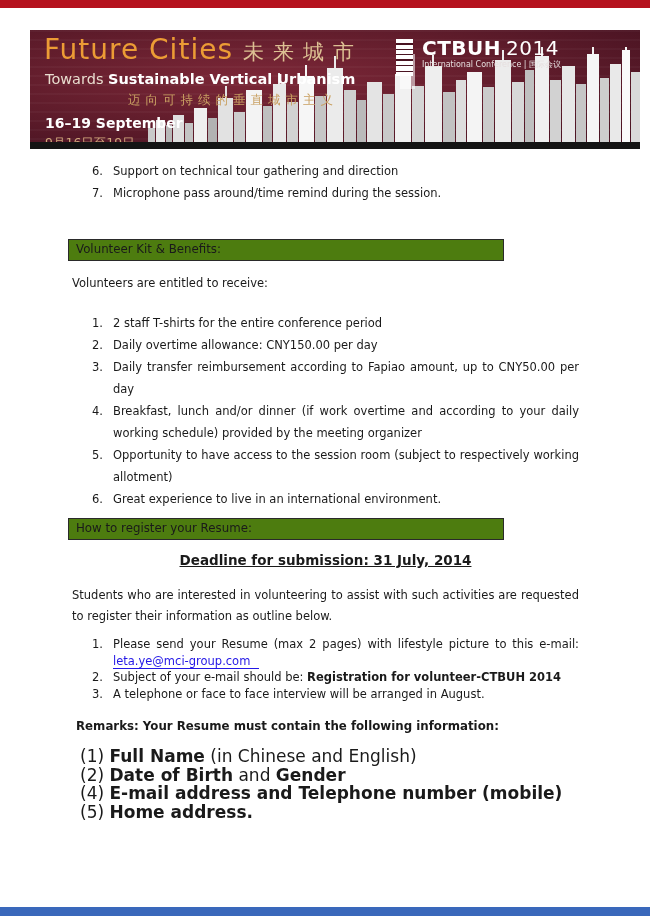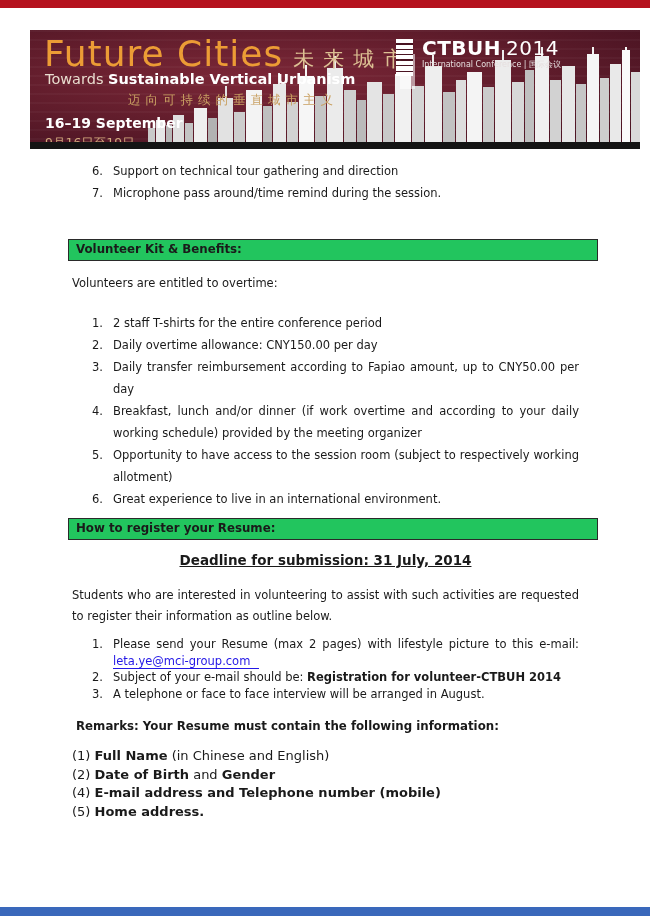--- a/index.html
+++ b/index.html
@@ -14,21 +14,21 @@
   
   .banner {
     position:absolute; left:30px; top:30px; width:610px; height:119px; overflow:hidden;
     background: radial-gradient(ellipse at 38% 40%, #7c2737 0%, #5f1c2b 52%, #431120 100%);
   }
   .banner-texture{ position:absolute; inset:0;
     background: repeating-linear-gradient(to bottom, rgba(255,255,255,0.03) 0 2px, rgba(0,0,0,0) 2px 9px); }
   .banner-black { position:absolute; bottom:0; left:0; width:100%; height:7px; background:#141414; }
   .skyline { position:absolute; bottom:7px; left:0; width:610px; height:95px; }
   .b-title { position:absolute; left:14px; top:3px; white-space:nowrap; }
-  .b-title .en { font-size:36px; color:#ec9c35; letter-spacing:1px; }
+  .b-title .en { font-size:28px; color:#ec9c35; letter-spacing:1px; }
   .b-title .cn { font-size:21px; color:#dcc093; letter-spacing:9px; margin-left:10px;font-family:Liberation Mono, monospace; }
   .b-sub { position:absolute; left:15px; top:41px; font-size:14.5px; color:#e9ddcf; white-space:nowrap; }
   .b-sub b { color:#fff; }
   .b-sub-cn { position:absolute; left:98px; top:62px; font-size:12.5px; color:#c9a062; letter-spacing:5px; white-space:nowrap; }
   .b-date-en { position:absolute; left:15px; top:85px; font-size:14px; font-weight:bold; color:#fff; }
   .b-date-cn { position:absolute; left:15px; top:105px; font-size:12.5px; color:#d2a87d; }
   .logo { position:absolute; left:366px; top:7px; display:flex; align-items:flex-start; }
   .logo-icon { width:17px; height:37px; margin-top:2px;
     background: repeating-linear-gradient(to bottom, #ffffff 0 4px, rgba(70,18,32,0.9) 4px 5.5px);
     box-shadow: 3px 14px 0 -1px rgba(255,255,255,0.55); }
@@ -38,22 +38,22 @@
   .logo-sub { font-size:8px; color:#e6dede; margin-top:0px; white-space:nowrap; }
 
   
   .li { display:flex; }
   .num { flex:0 0 21px; }
   .txt { flex:1; }
 
   .intro-list { position:absolute; left:92px; top:160px; width:487px; }
   .intro-list .li { line-height:22px; }
 
-  .box { position:absolute; left:68px; width:530px; height:22px; border:1.5px solid #2a2a2a;
-         font-weight:bold; line-height:19px; padding-left:7px; box-sizing:border-box; background:#22c55e; font-size:11.8px;}
+  .box { position:absolute; left:68px; width:436px; height:22px; border:1.5px solid #2a2a2a;
+         font-weight:normal; line-height:19px; padding-left:7px; box-sizing:border-box; background:#4d7c0f; font-size:11.8px;}
   .box1 { top:239px; }
   .box2 { top:518px; }
 
   .lead { position:absolute; left:72px; top:276px; }
 
   .benefits-list { position:absolute; left:92px; top:312px; width:487px; }
   .benefits-list .li { line-height:22px; }
   .benefits-list .txt { text-align:justify; }
 
   .deadline { position:absolute; left:72px; top:552px; width:507px; text-align:center;
@@ -64,21 +64,21 @@
   .steps-list { position:absolute; left:92px; top:636px; width:487px; }
   .steps-list .li { line-height:16.5px; }
   .steps-list .txt { text-align:justify; }
 
   .email-link { color:#2317e6; text-decoration:none; border-bottom:1.2px solid #2317e6;
                 padding-right:9px; cursor:pointer; }
 
   .remarks-header { position:absolute; left:76px; top:719px; font-weight:bold; font-size:11.8px; }
 
   .remarks-list { position:absolute; left:72px; top:747px; width:507px; }
-  .remarks-list .li { line-height:18.6px; font-size:13px; }
+  .remarks-list .li { line-height:18.6px; font-size:17px;margin-left:8px; }
 </style>
 </head>
 <body>
 
 <div class="page">
 
   <div class="top-bar"></div>
 
   <div class="banner">
     <div class="banner-texture"></div>
@@ -166,21 +166,21 @@
         <span class="txt">Support on technical tour gathering and direction</span>
       </div>
 
       <div class="li">
         <span class="num">7.</span>
         <span class="txt">Microphone pass around/time remind during the session.</span>
       </div>
     </div>
 
   <div class="box box1">Volunteer Kit &amp; Benefits:</div>
-  <div class="lead">Volunteers are entitled to overtime:</div>
+  <div class="lead">Volunteers are entitled to receive:</div>
   <div class="benefits-list">
 
       <div class="li">
         <span class="num">1.</span>
         <span class="txt">2 staff T-shirts for the entire conference period</span>
       </div>
 
       <div class="li">
         <span class="num">2.</span>
         <span class="txt">Daily overtime allowance: CNY150.00 per day</span>

